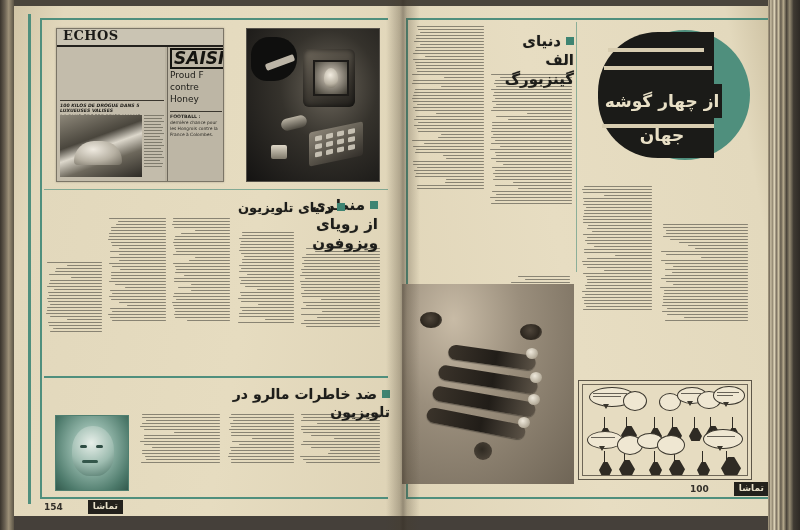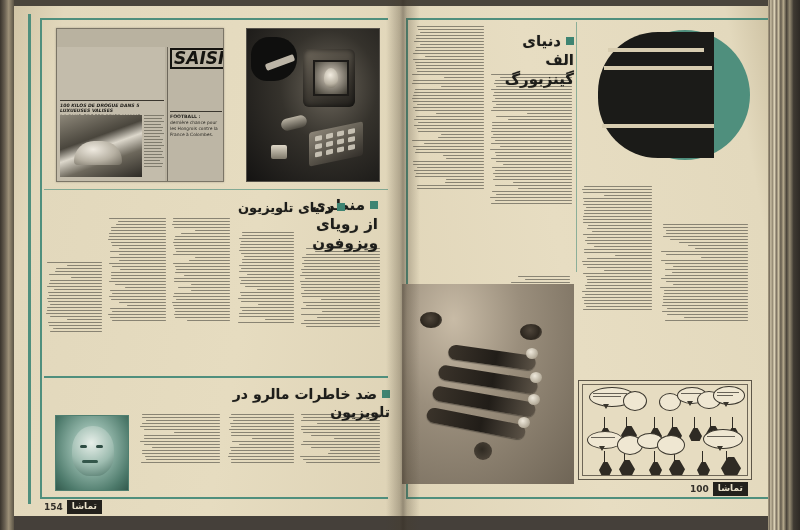--- a/index.html
+++ b/index.html
@@ -226,20 +226,21 @@
 
   
   .pagetag{
     position:absolute;z-index:22;height:14px;display:flex;align-items:center;gap:4px;
     direction:rtl;
   }
   .pagetag .logo{
     background:#23211c;color:#e8e0c9;font-size:9px;font-weight:bold;
     padding:1px 5px;letter-spacing:.5px;line-height:1.25;
     font-family:"DejaVu Sans",sans-serif;
+    margin-left:21px;
   }
   .pagetag .num{
     color:#33302a;font-size:9px;font-weight:bold;font-family:"DejaVu Sans",sans-serif;
   }
 
   
   #masthead{position:absolute;left:598px;top:28px;width:152px;height:152px;z-index:18;}
   #masthead .disc{
     position:absolute;left:22px;top:2px;width:130px;height:130px;border-radius:50%;
     background:#4f8f7d;overflow:hidden;
@@ -275,23 +276,31 @@
   <div class="grule" style="left:44px;top:376px;width:344px;height:1.5px;"></div>
   <div class="grule" style="left:44px;top:189px;width:344px;height:1px;opacity:.65;"></div>
 
   <div class="grule" style="left:406px;top:18px;width:1.5px;height:480px;"></div>
   <div class="grule" style="left:406px;top:18px;width:364px;height:1.5px;"></div>
   <div class="grule" style="left:406px;top:497px;width:364px;height:1.5px;"></div>
   <div class="grule" style="left:768px;top:18px;width:1.5px;height:480px;"></div>
   <div class="grule" style="left:576px;top:22px;width:1px;height:250px;opacity:.6;"></div>
 
   <div class="photo" id="clip">
+    <div class="masthead">
+      <span class="mtxt">ECHOS</span>
+    </div>
     <div class="lcol"></div>
     <div class="rcol">
       <div class="tier">SAISI</div>
+      <div class="rtx">
+        <div>Proud F</div>
+        <div>contre</div>
+        <div>Honey</div>
+      </div>
       <div class="rfoot">
         <b>FOOTBALL :</b>
         <span>dernière chance pour les Hongrois contre la France à Colombes.</span>
       </div>
     </div>
     <div class="sub2">
       <span>100 KILOS DE DROGUE DANS 5 LUXUEUSES VALISES</span><br>
       <span>LA PLUS GROSSE PRISE JAMAIS REALISEE EN FRANCE</span>
     </div>
     <div class="carphoto"></div>
@@ -606,20 +615,21 @@
         <span>تکه تکه</span> <span>تکه تکه</span><br>
         <span>تکه تکه</span> <span>تکه تکه</span><br>
         <span>تکه تکه</span> <span>تکه تکه</span><br>
         <span>تکه تکه</span> <span>تکه تکه</span>
       </div>
     </div>
     <div class="blob"></div>
     <div class="slash" style="left:10px;top:20px;width:96px;"></div>
     <div class="slash" style="left:6px;top:38px;width:108px;"></div>
     <div class="slash" style="left:4px;top:96px;width:112px;"></div>
+    <div class="title">از چهار گوشه جهان</div>
   </div>
 
   <div class="hd" id="hd-ginz" style="left:490px;top:32px;width:84px;font-size:15px;">
     <span class="sq"></span><span>دنیای الف گینزبورگ</span>
   </div>
 
 
   <div class="copy dense" id="cp-gz1" style="left:490px;top:74px;width:82px;height:196px;">
       <div class="ln" style="width:98.3%"></div>
       <div class="ln" style="width:87.5%"></div>

